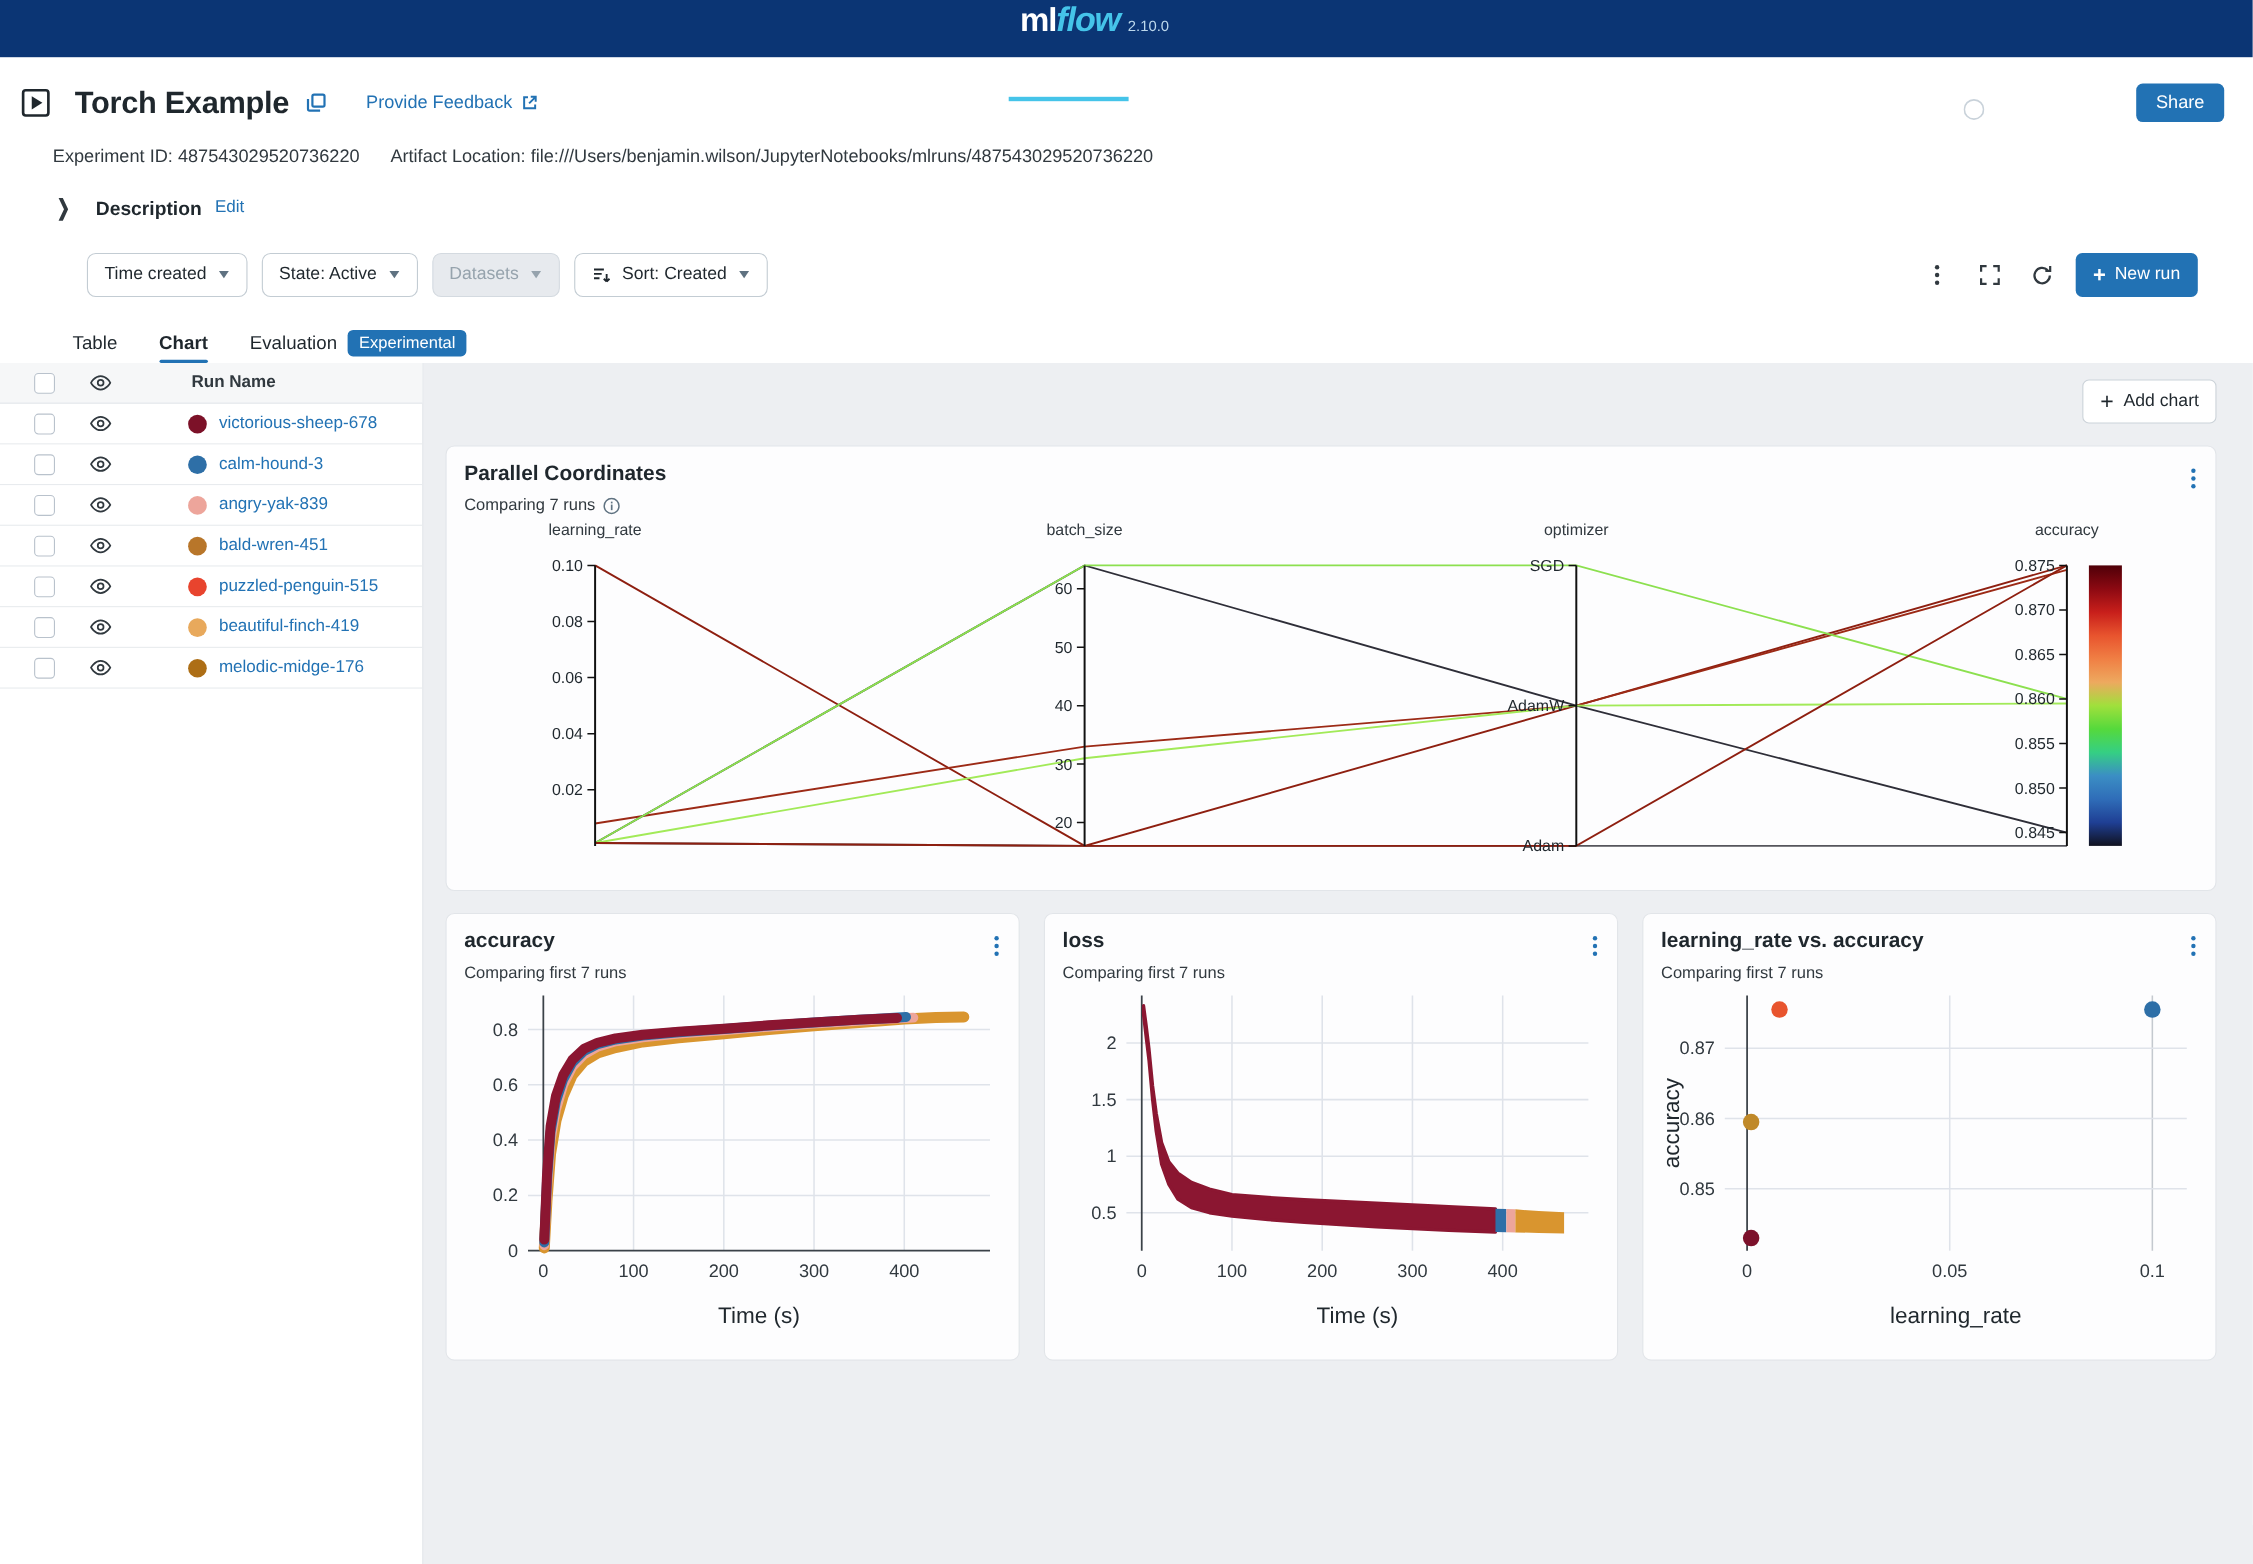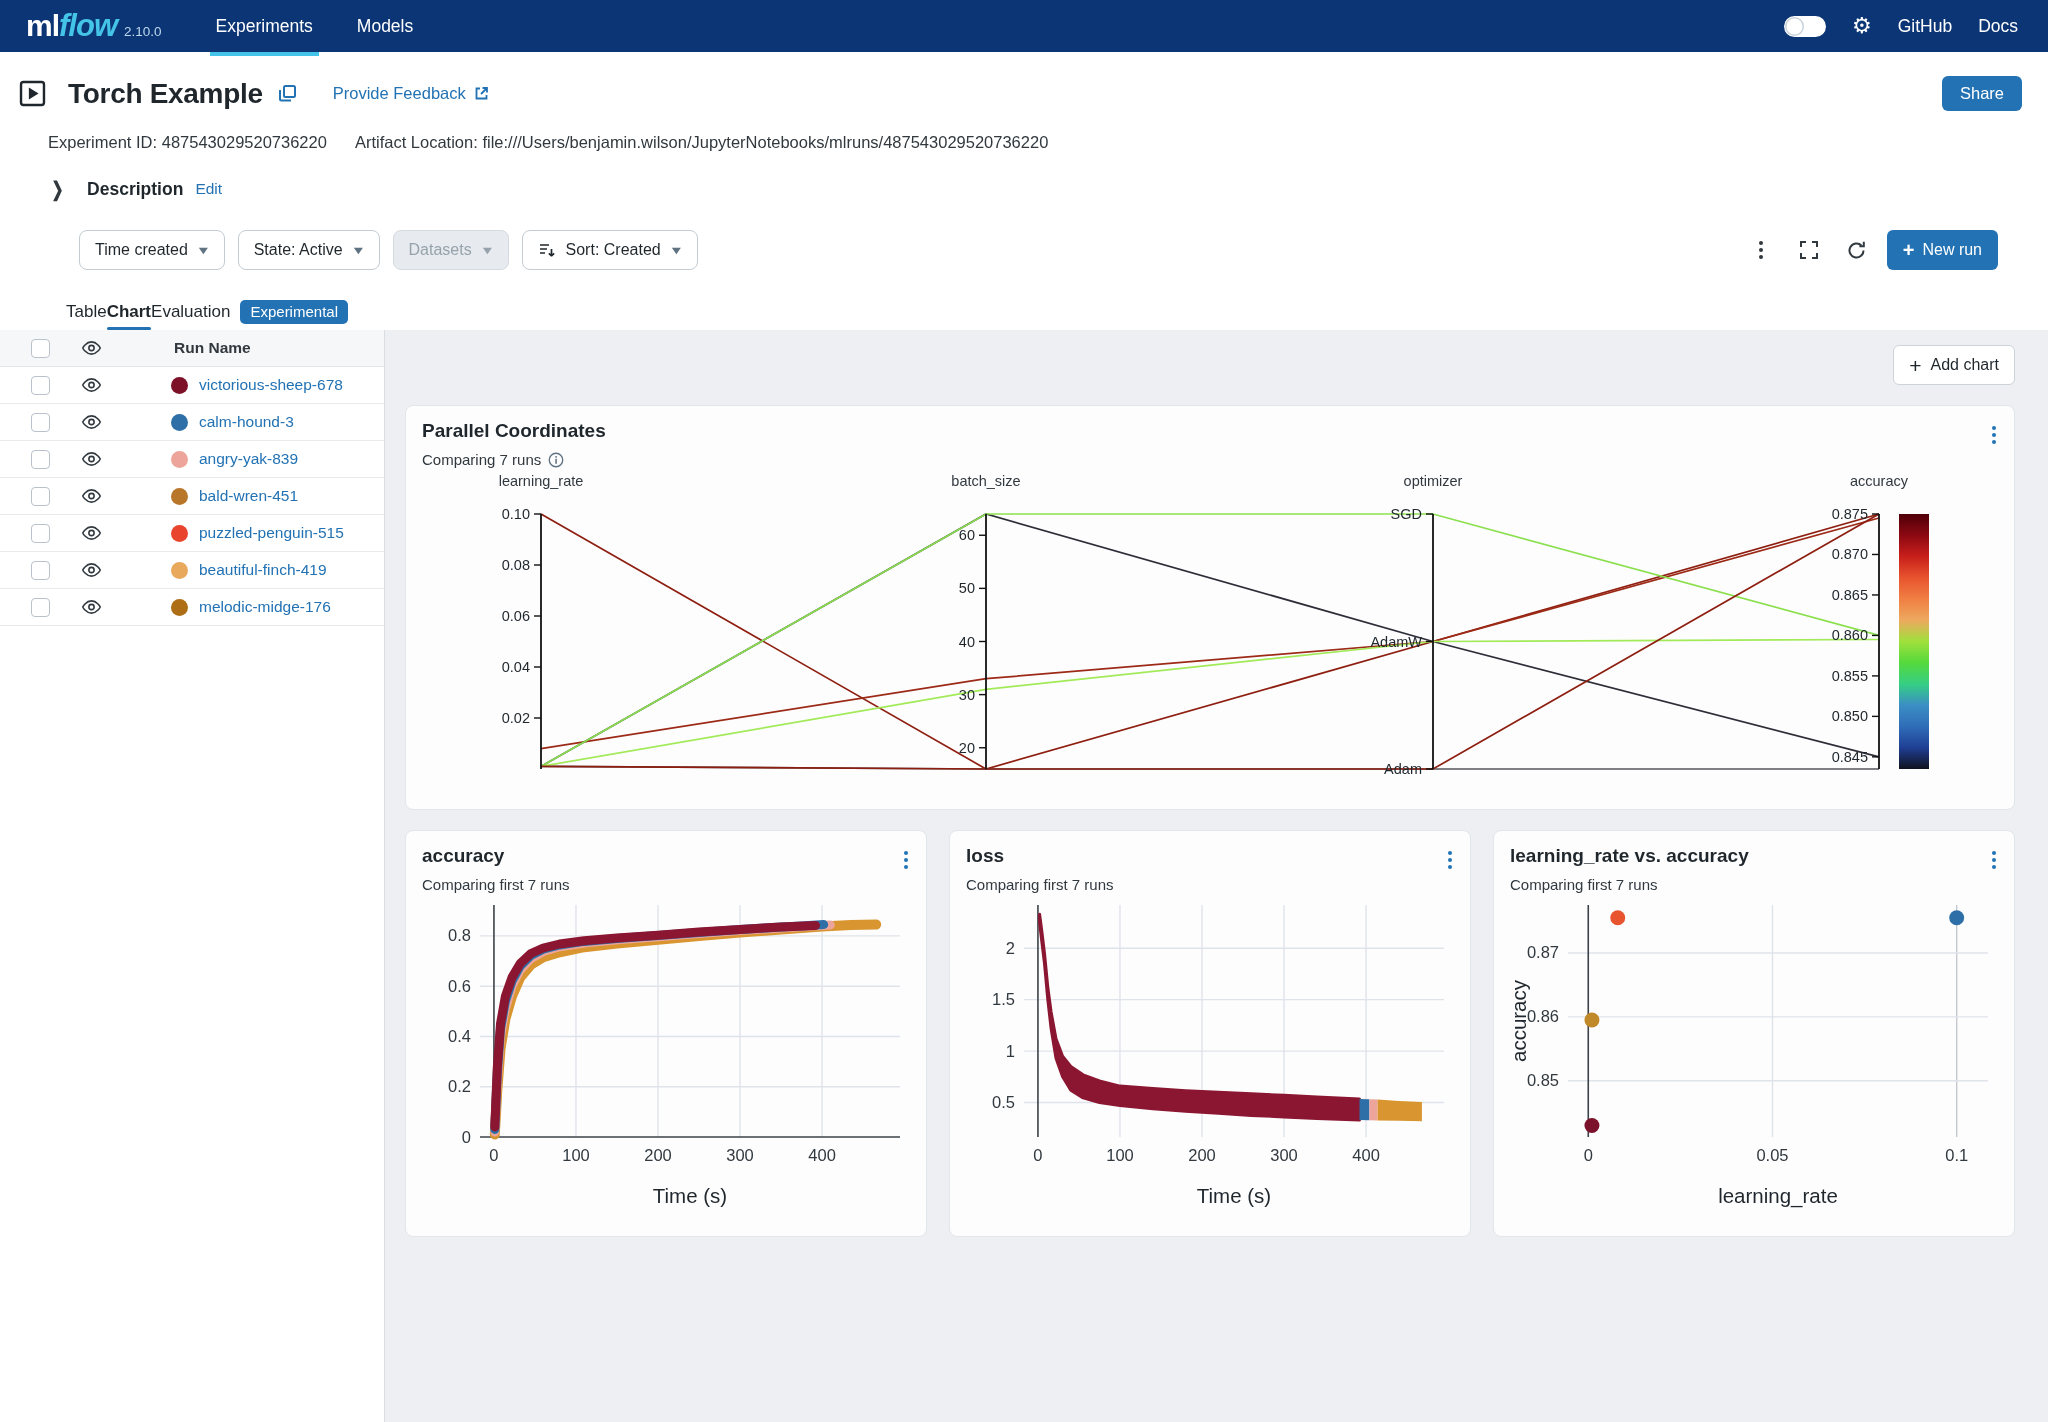--- a/index.html
+++ b/index.html
@@ -1,20 +1,20 @@
 <!DOCTYPE html>
 <html><head>
 <meta charset="utf-8">
 <style>
   * { margin:0; padding:0; box-sizing:border-box; }
   html,body { width:2048px; height:1422px; overflow:hidden; background:#fff;
     font-family:"Liberation Sans", sans-serif; color:#1f272d; }
 
   
-  .navbar { height:52px; background:#0b3574; display:flex; align-items:center; padding:0 30px 0 26px; }
+  .navbar { height:52px; background:#0b3574; display:flex; align-items:center; padding:0 30px 0 26px;flex-direction:column; }
   .brand { display:flex; align-items:baseline; margin-right:54px; }
   .brand .ml { color:#fff; font-size:30px; font-weight:bold; letter-spacing:-1px; }
   .brand .flow { color:#45c4e9; font-size:31px; font-style:italic; font-weight:bold; letter-spacing:-1px;text-align:right; }
   .brand .ver { color:#bcd8ec; font-size:13.5px; margin-left:7px; }
   .nav-tabs { display:flex; height:52px; align-items:center; gap:44px; }
   .nav-tab { color:#fff; font-size:17.5px; height:59px; display:flex; align-items:center; position:relative; cursor:pointer; }
   .nav-tab.active::after { content:""; position:absolute; left:-6px; right:-6px; bottom:0; height:4px; background:#45c4e9; }
   .nav-right { margin-left:auto; display:flex; align-items:center; gap:26px; }
   .toggle { width:42px; height:21px; background:#fff; border-radius:11px; position:relative; cursor:pointer; }
   .toggle .knob { position:absolute; left:1px; top:1px; width:19px; height:19px; border-radius:50%; background:#fff; box-shadow:inset 0 0 0 1.5px #c9d2da; }
@@ -47,21 +47,21 @@
   .filter-btn.disabled { background:#e7eaee; color:#96a3ad; border-color:#d4dae0; }
   .caret { font-size:11px; color:#5f7281; transform:scaleX(1.4); }
   .filter-btn.disabled .caret{ color:#96a3ad; }
   .toolbar-right { margin-left:auto; display:flex; align-items:center; gap:12px; }
   .icon-btn { width:36px; height:36px; display:flex; align-items:center; justify-content:center; cursor:pointer; border-radius:6px; }
   .newrun-btn { background:#2272b4; color:#fff; border:none; border-radius:6px; height:40px; padding:0 16px;
     font-size:16px; display:flex; align-items:center; gap:8px; cursor:pointer; font-family:inherit; }
   .newrun-btn .plus { font-size:20px; font-weight:bold; line-height:1; }
 
   
-  .view-tabs { display:flex; align-items:flex-end; margin:24px 0 0 48px; height:36px; }
+  .view-tabs { display:flex; align-items:flex-end; gap:38px; margin:24px 0 0 48px; height:36px; }
   .view-tab { font-size:17px; color:#1f272d; height:36px; display:flex; align-items:center; position:relative; cursor:pointer; gap:10px; }
   .view-tab.active { font-weight:bold; }
   .view-tab.active::after { content:""; position:absolute; left:0; right:0; bottom:0; height:3.5px; background:#2272b4; border-radius:2px; }
   .exp-badge { background:#2272b4; color:#fff; font-size:15px; padding:3px 10px 4px; border-radius:5px; font-weight:normal; }
 
   
   .content { display:flex; height:1296px; }
   .runs-panel { width:385px; border-right:1px solid #d9dee3; background:#fff; position:relative; flex-shrink:0; }
   .rt-header { height:37px; background:#f6f7f8; border-bottom:1px solid #e3e7ea; display:flex; align-items:center; font-size:15.5px; font-weight:bold; color:#31393f; }
   .rt-row { height:37px; border-bottom:1px solid #e8ebee; display:flex; align-items:center; }

